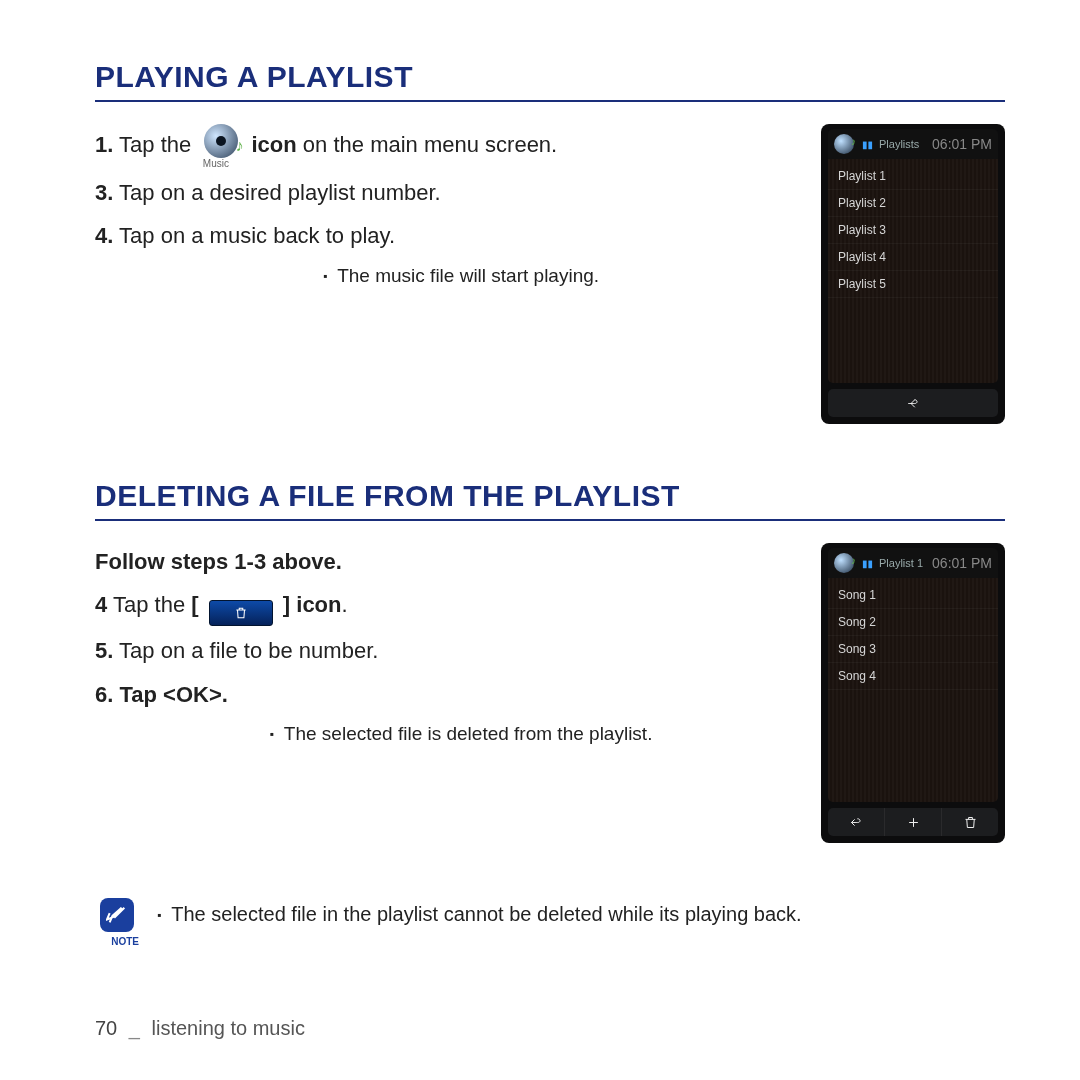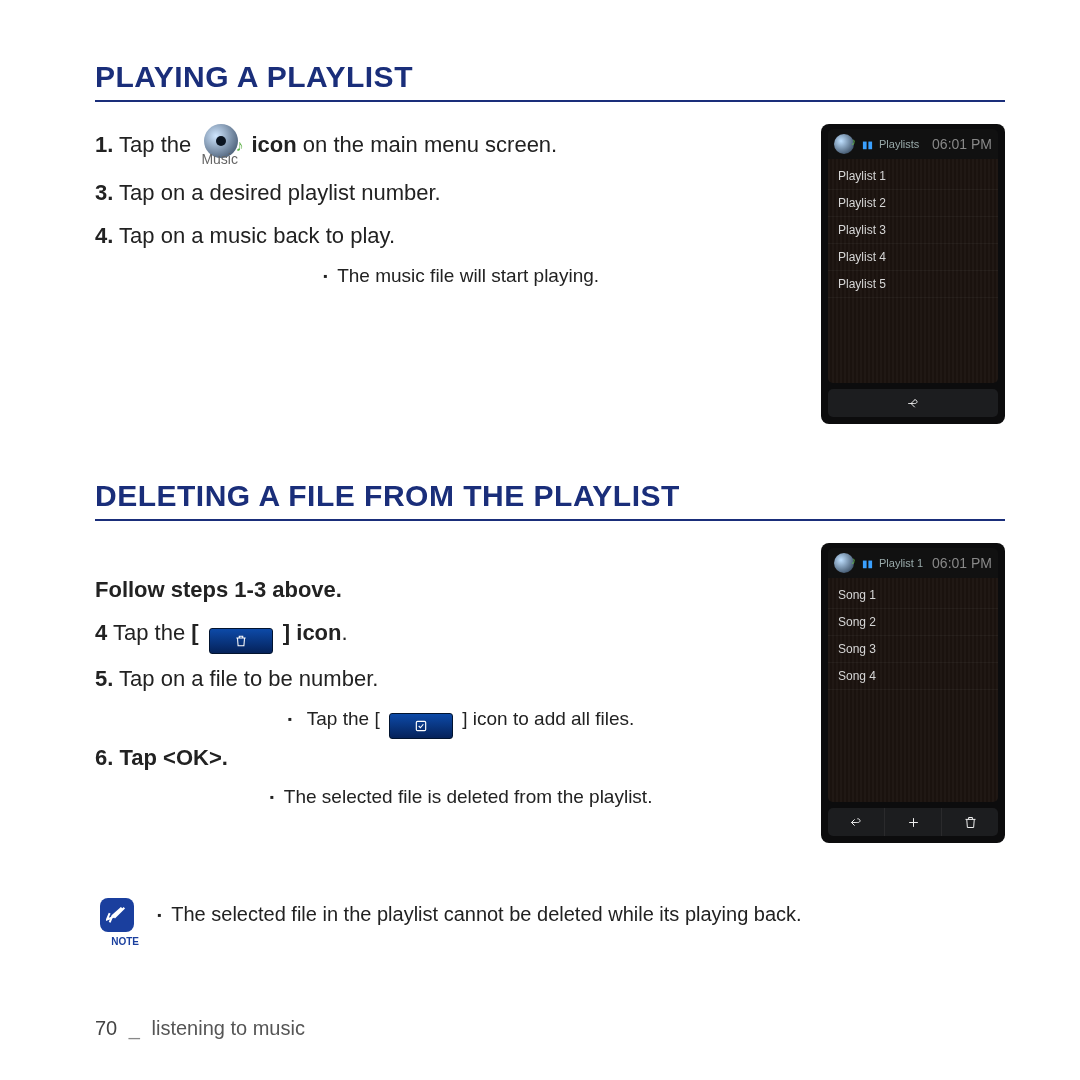--- a/index.html
+++ b/index.html
@@ -42,21 +42,21 @@
   .music-icon .disc::after{
     content:""; position:absolute; width:10px; height:10px; border-radius:50%;
     background:#0b1420; top:12px; left:12px;
   }
   .music-icon .note {
     position: absolute; right: -2px; top: 8px;
     font-size: 16px; color: #5fb24a;
   }
   .music-icon .lbl {
     position: absolute; bottom: -4px; left: 0; right: 11px;
-    text-align: left; font-size: 14px; color: #666;
+    text-align: center; font-size: 10px; color: #666;
   }
   .btn-chip {
     display: inline-block;
     width: 64px; height: 26px;
     background: linear-gradient(180deg, #0d4aa8, #05225a);
     border: 1px solid #02142f;
     border-radius: 3px;
     vertical-align: -6px;
     text-align: center;
     color: #dfe9ff;
@@ -171,42 +171,32 @@
           </svg>
       </div>
     </div>
   </div>
 </div>
 
 <h2 class="heading">DELETING A FILE FROM THE PLAYLIST</h2>
 
 <div class="section">
   <div class="steps">
-    <div class="step b" style="font-weight:700;margin-top:28px;">Follow steps 1-3 above.</div>
+    <div class="step b" style="font-weight:700;">Follow steps 1-3 above.</div>
     <div class="step">
       <span class="num b">4</span><span> Tap the </span><span class="b">[</span>
       <span class="btn-chip">
         <svg viewBox="0 0 24 24" style="width:14px;height:14px;stroke:#fff;fill:none;stroke-width:1.8;vertical-align:-2px;">
             <path d="M4 7h16M9 7V4h6v3M6 7l1 13h10l1-13"></path>
           </svg>
       </span>
       <span class="b">]</span><span class="b"> icon</span><span>.</span>
     </div>
     <div class="step">
       <span class="num">5.</span><span> Tap on a file to be number.</span>
-    </div>
-    <div class="bullet">
-      <span>Tap the [</span>
-      <span class="btn-chip">
-        <svg viewBox="0 0 24 24" style="width:14px;height:14px;stroke:#fff;fill:none;stroke-width:2;vertical-align:-2px;">
-            <rect x="4" y="4" width="16" height="16" rx="2"></rect>
-            <path d="M8 12l3 3 5-6"></path>
-          </svg>
-      </span>
-      <span>] icon to add all files.</span>
     </div>
     <div class="step">
       <span class="num b">6.</span><span class="b"> Tap &lt;OK&gt;.</span>
     </div>
     <div class="bullet">The selected file is deleted from the playlist.</div>
   </div>
 
   <div class="device">
     <div class="top">
       <span class="ic"></span>

